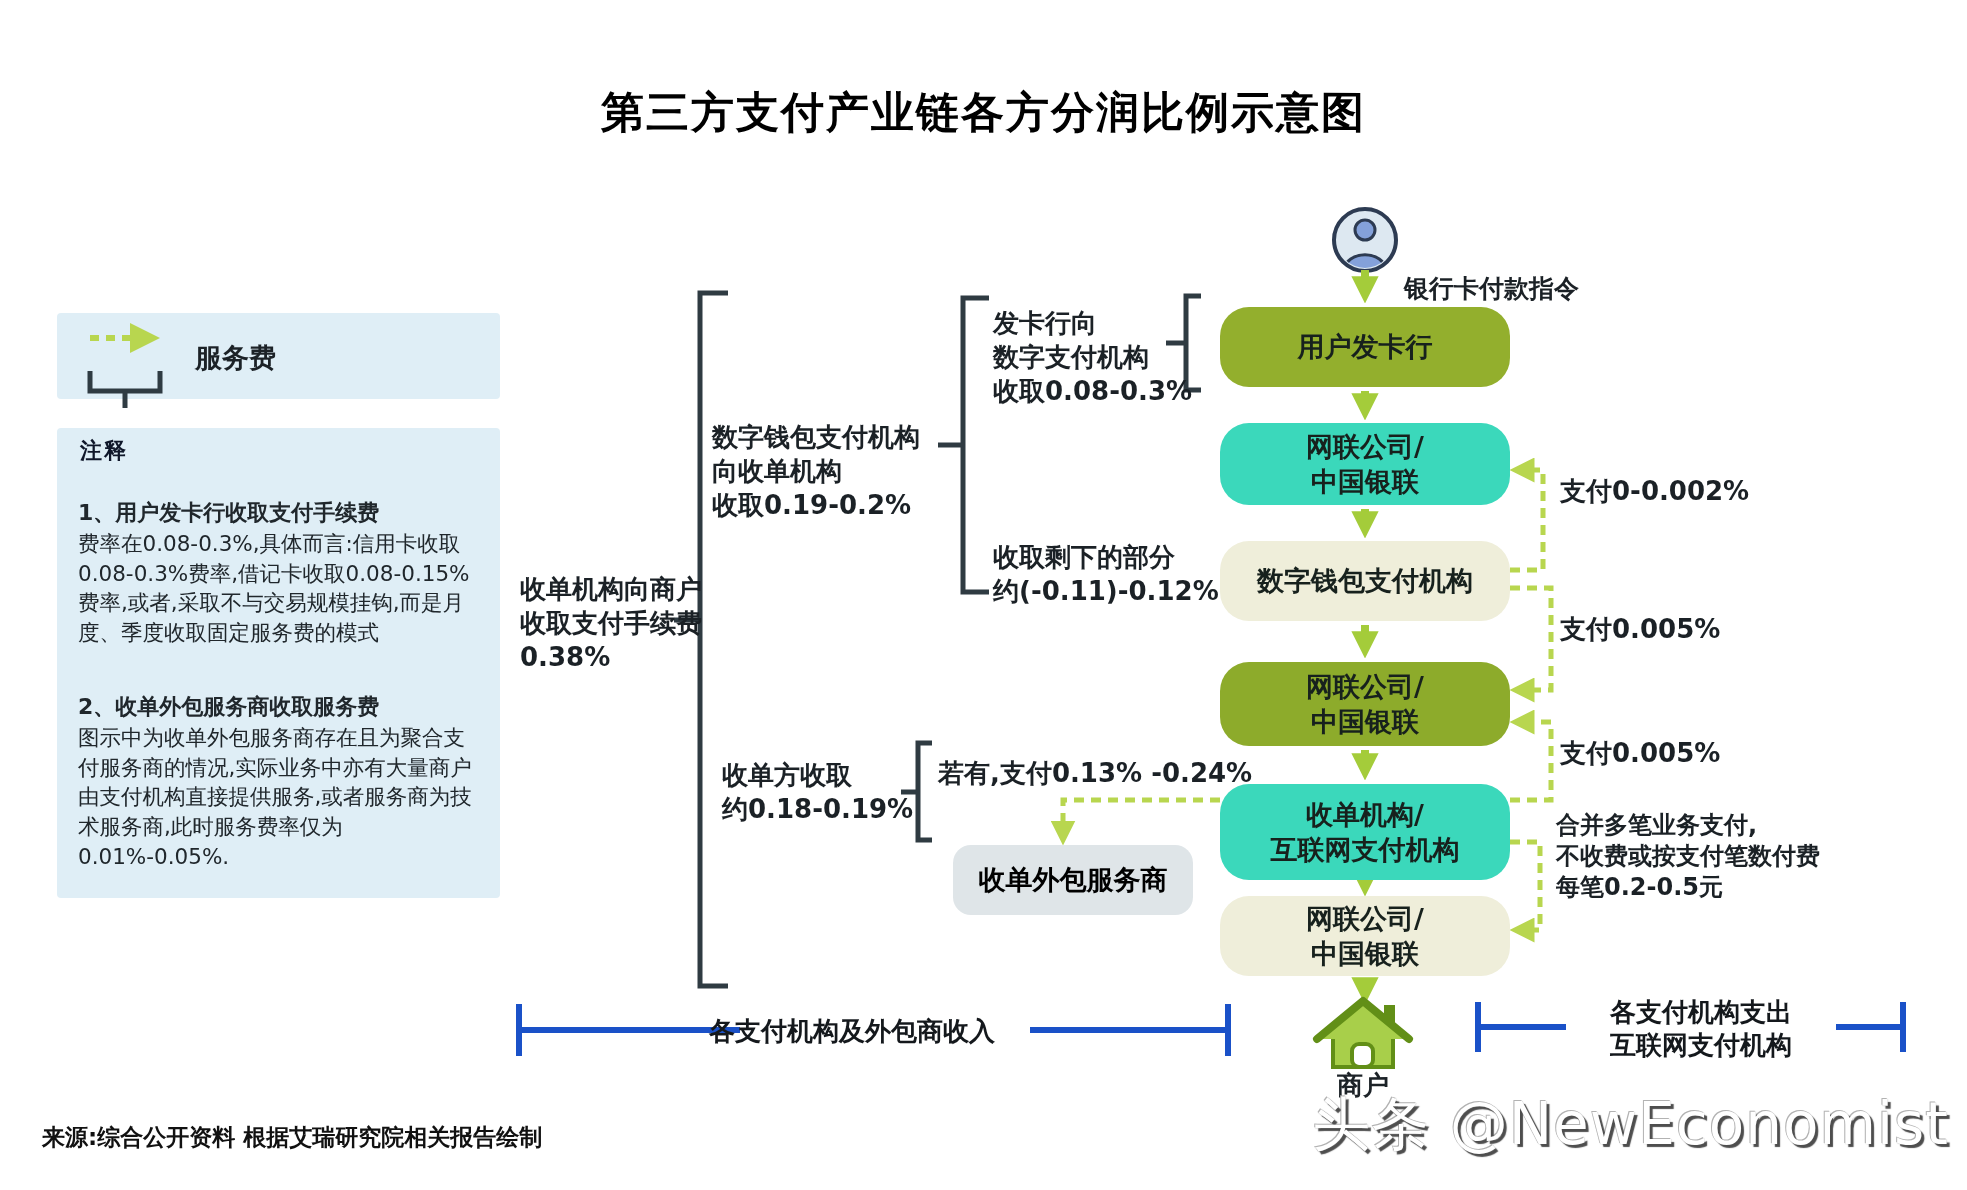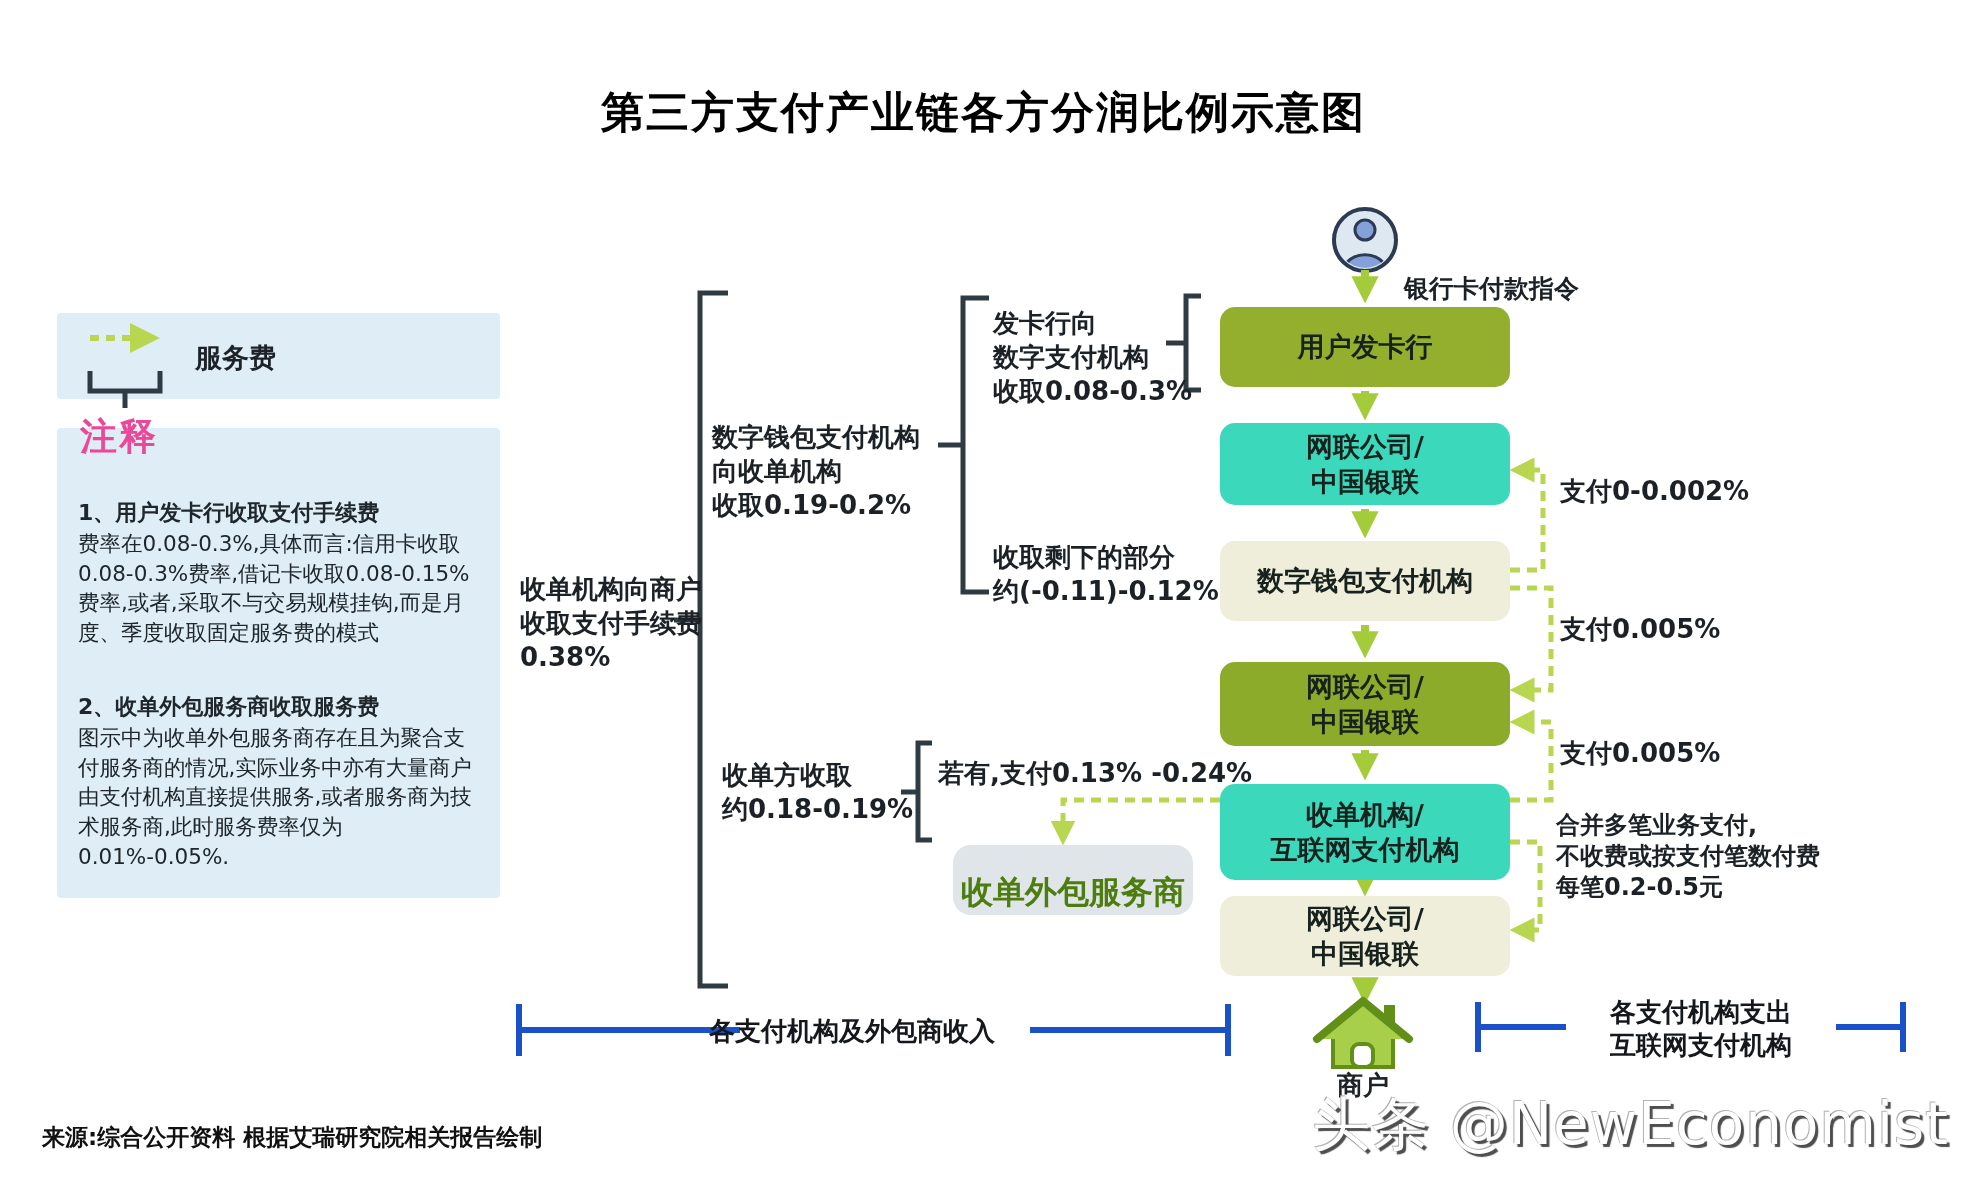--- a/index.html
+++ b/index.html
@@ -6,29 +6,29 @@
   .canvas{position:relative;width:1967px;height:1190px;background:#ffffff;overflow:hidden;
           font-family:"DejaVu Sans","Liberation Sans",sans-serif;color:#1c2227;}
   .abs{position:absolute;}
   svg.layer{position:absolute;left:0;top:0;pointer-events:none;}
   .page-title{left:0;top:84px;width:1967px;text-align:center;font-size:43px;font-weight:bold;
               letter-spacing:2px;color:#000;}
   .panel{background:#dfeef6;border-radius:4px;}
   .legend-panel{left:57px;top:313px;width:443px;height:86px;}
   .legend-label{left:195px;top:340px;font-size:27px;font-weight:bold;}
   .notes-panel{left:57px;top:428px;width:443px;height:470px;}
-  .notes-heading{left:80px;top:412px;font-size:37px;font-weight:bold;color:#ec4899;letter-spacing:2px;}
+  .notes-heading{left:80px;top:436px;font-size:22px;font-weight:bold;color:#0f172a;letter-spacing:2px;}
   .note-title{left:78px;top:0;width:400px;font-size:22px;font-weight:bold;color:#20272c;}
   .note-body{left:78px;top:0;width:396px;font-size:21.5px;line-height:1.38;color:#20272c;}
-  .node{left:1220px;width:290px;border-radius:15px;display:flex;flex-direction:column;
+  .node{left:1220px;width:290px;border-radius:29px;display:flex;flex-direction:column;
         align-items:center;justify-content:center;font-size:27px;font-weight:bold;color:#17211d;
         text-align:center;line-height:1.3;}
   .node span{display:block;}
   .outsourcer{left:953px;top:845px;width:240px;height:70px;border-radius:18px;display:flex;
-              align-items:flex-end;justify-content:center;font-size:32px;font-weight:bold;color:#4d7c0f;}
+              align-items:center;justify-content:center;font-size:27px;font-weight:bold;color:#000000;}
   .fee{font-size:26px;font-weight:bold;line-height:34px;color:#1b2126;}
   .fee span{display:block;}
   .fee-small{font-size:24px;line-height:31px;}
   .merchant-label{left:1302px;top:1068px;width:122px;text-align:center;font-size:26px;font-weight:bold;}
   .bottom-label{font-size:26px;font-weight:bold;text-align:center;color:#14181c;}
   .source{left:42px;top:1122px;font-size:23px;font-weight:bold;color:#111;}
   .watermark{right:18px;top:1086px;font-size:58px;font-weight:500;color:#ffffff;letter-spacing:1px;
              text-shadow:3px 3px 1px #4e4e4e,0 0 1px #969696,-1px -1px 0 #b5b5b5;}
 </style>
 </head>

